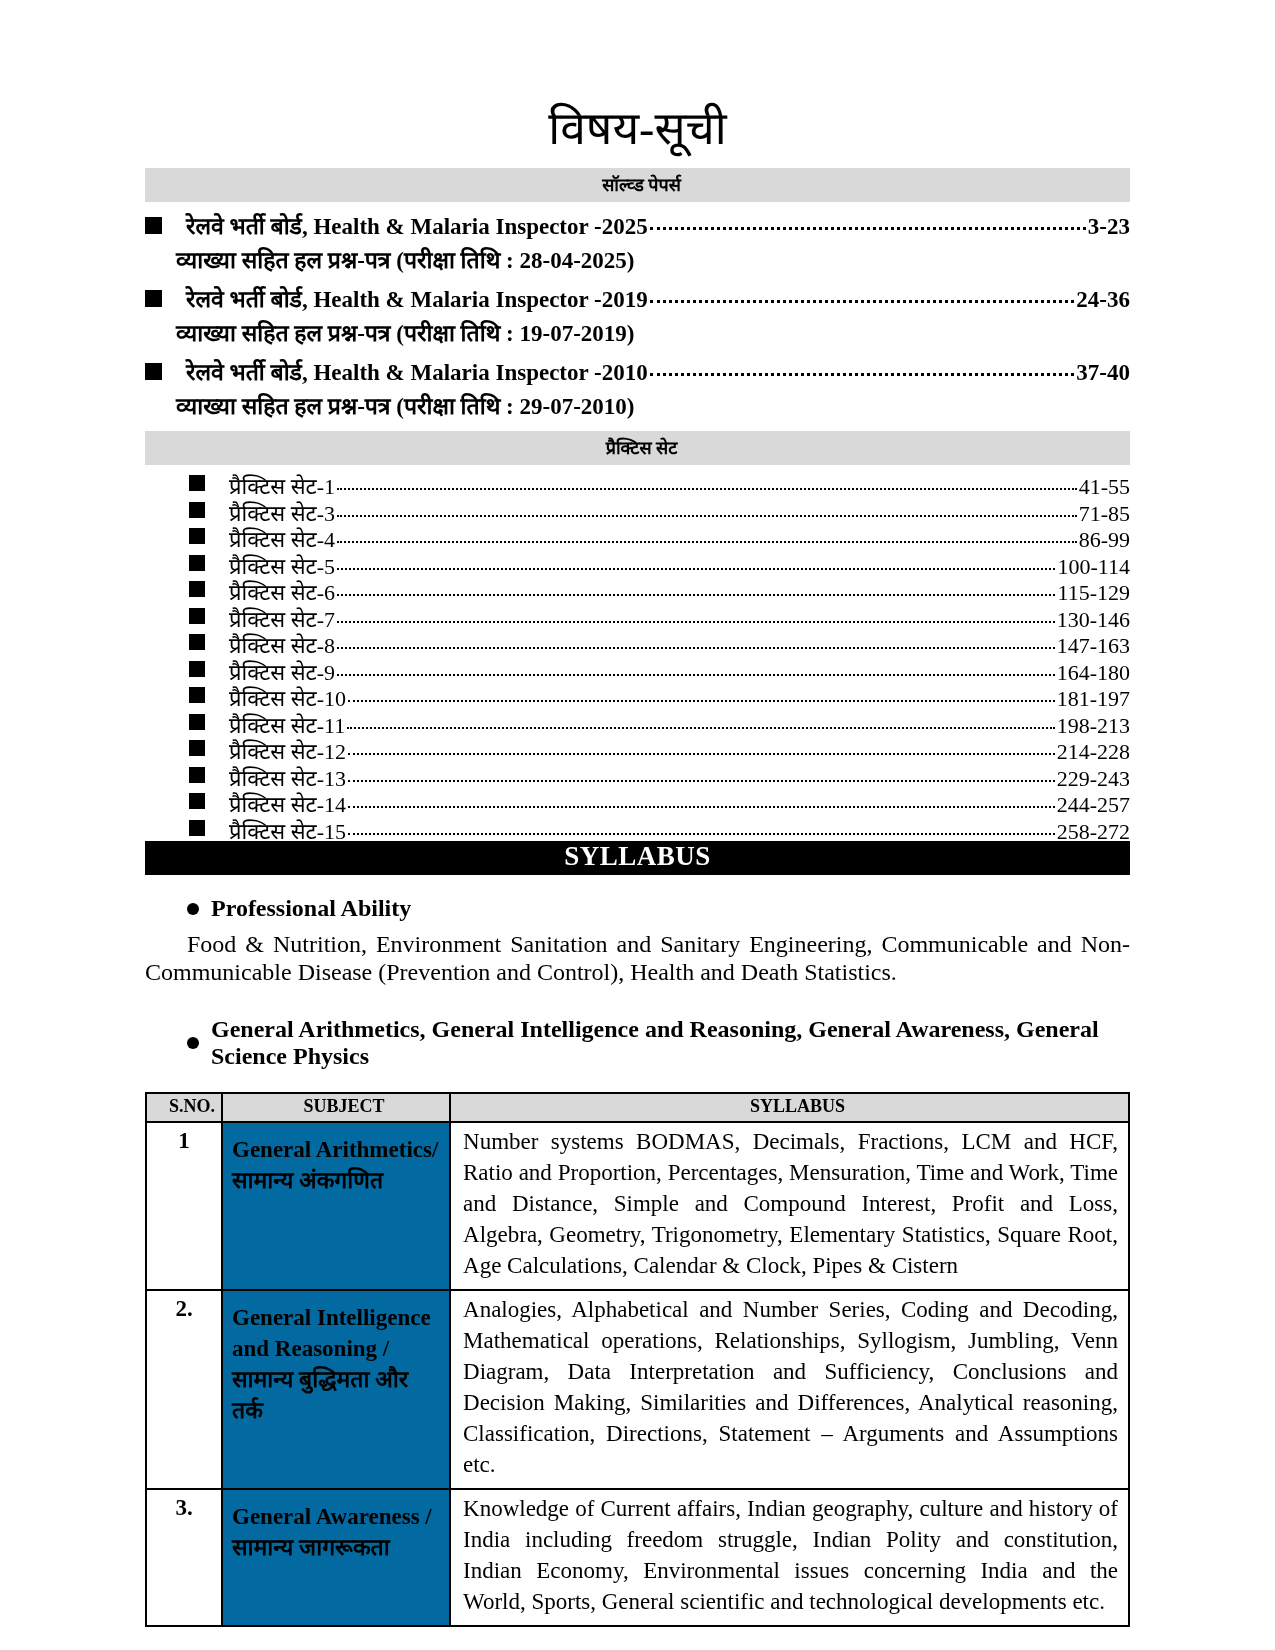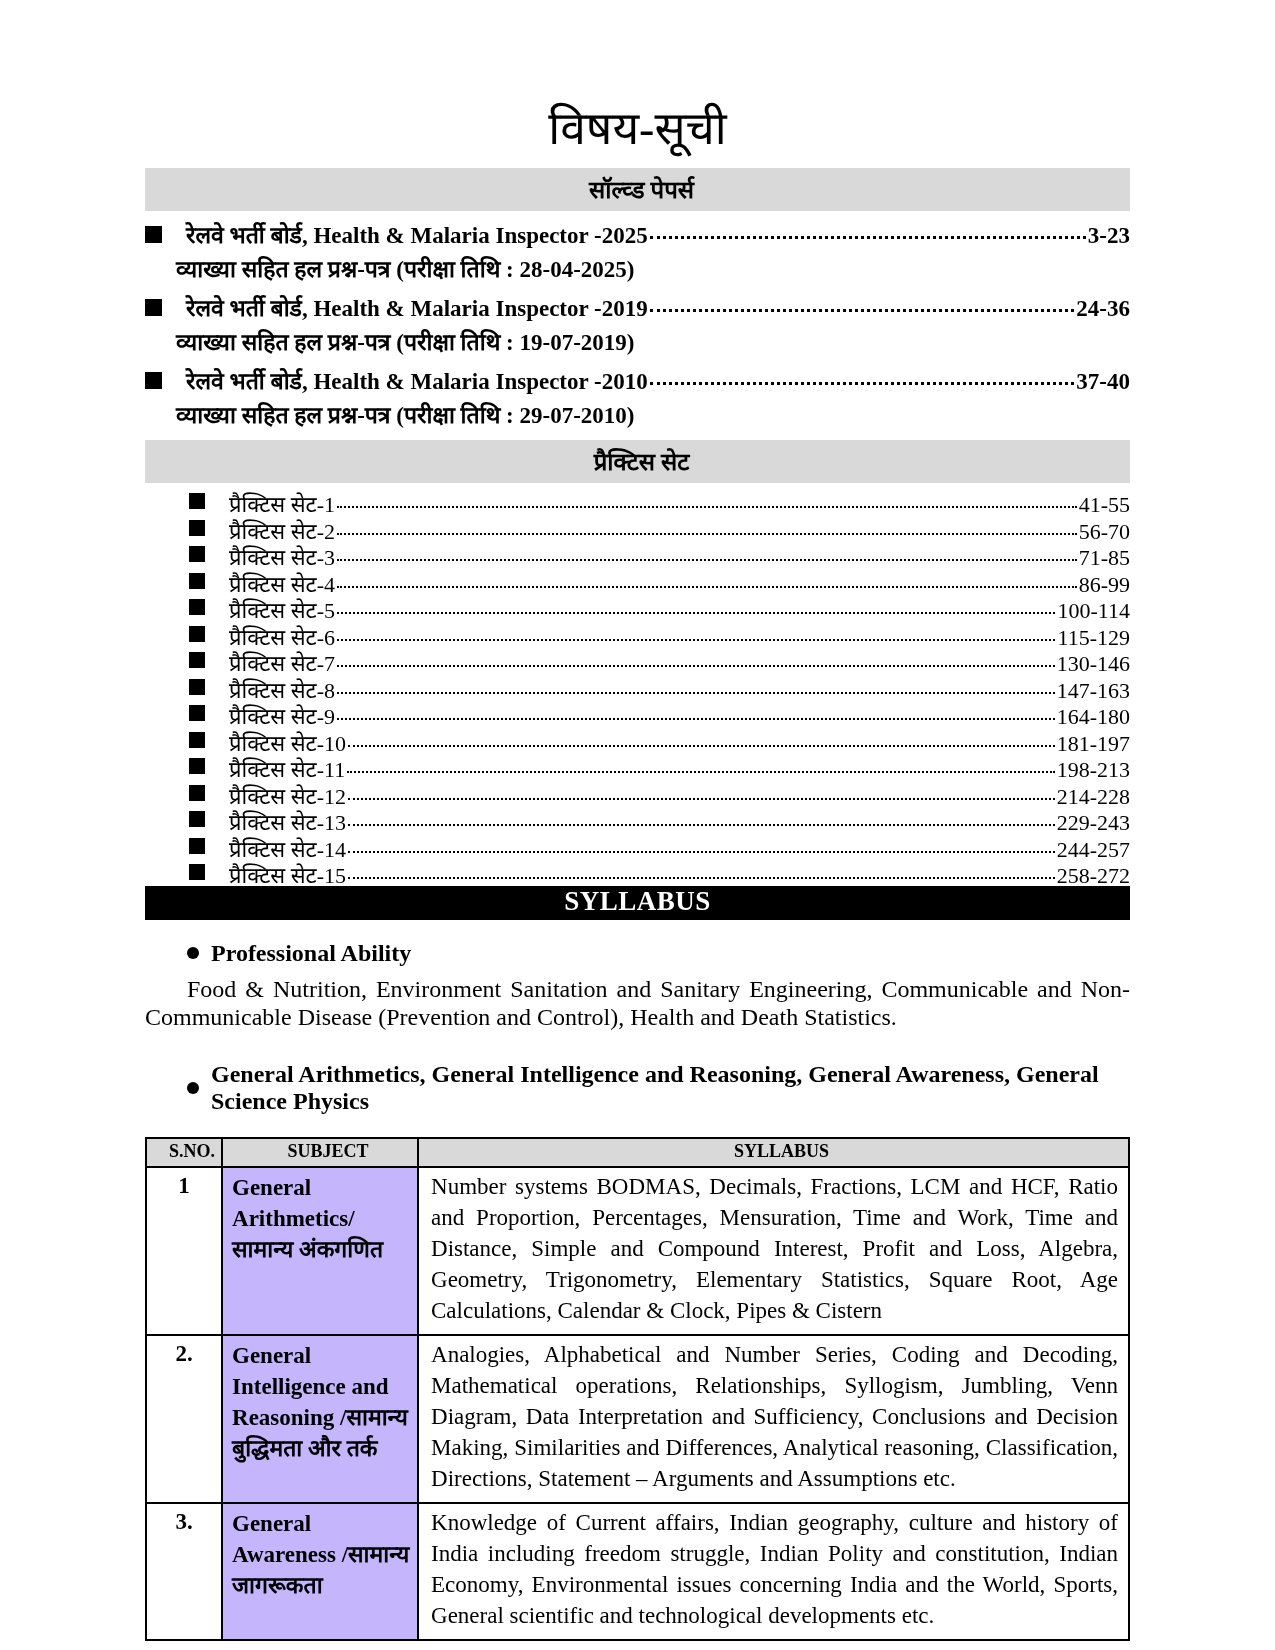--- a/index.html
+++ b/index.html
@@ -13,21 +13,21 @@
   .page { padding: 100px 145px 0 145px; }
 
   .doc-title {
     text-align: center; font-weight: normal;
     font-size: 46px; line-height: 58px;
     margin-bottom: 10px;
   }
 
   .bar-gray {
     background: #d9d9d9; text-align: center; font-weight: bold;
-    font-size: 24px; padding: 4px 0 6px 8px;
+    font-size: 18px; padding: 4px 0 6px 8px;
   }
   .bar-black {
     background: #000; color: #fff; text-align: center; font-weight: bold;
     font-size: 27px; padding: 0 0 3px 0; letter-spacing: 0.5px;
   }
 
   .toc-row { display: flex; align-items: baseline; }
   .sq {
     width: 17px; height: 17px; background: #000;
     flex: none; align-self: center; margin-right: 24px;
@@ -77,22 +77,22 @@
   }
   .syllabus-table th, .syllabus-table td { border: 2px solid #000; }
   .syllabus-table th {
     background: #d9d9d9; font-size: 18px; padding: 2px 6px 4px 22px; margin-left: 16px;
   }
   td.c-sno {
     width: 64px; text-align: center; font-weight: bold; font-size: 23px;
     vertical-align: top; padding-top: 5px;
   }
   td.c-subject {
-    width: 196px; background: #c4b5fd; font-weight: bold; font-size: 23px;
-    vertical-align: top; padding: 4px 6px 6px 9px; line-height: 31px;
+    width: 228px; background: #0369a1; font-weight: bold; font-size: 23px;
+    vertical-align: top; padding: 11px 6px 6px 9px; line-height: 31px;
   }
   td.c-syllabus {
     font-size: 23px; text-align: justify; vertical-align: top;
     padding: 3px 10px 8px 12px; line-height: 31px;
   }
 </style>
 </head>
 <body>
 
 <div class="page">
@@ -138,26 +138,20 @@
 
   <div class="practice">
 
       <div class="toc-row">
         <span class="sq"></span>
         <span class="toc-label">प्रैक्टिस सेट-1</span>
         <span class="leaders"></span>
         <span class="pages">41-55</span>
       </div>
 
-      <div class="toc-row">
-        <span class="sq"></span>
-        <span class="toc-label">प्रैक्टिस सेट-2</span>
-        <span class="leaders"></span>
-        <span class="pages">56-70</span>
-      </div>
 
       <div class="toc-row">
         <span class="sq"></span>
         <span class="toc-label">प्रैक्टिस सेट-3</span>
         <span class="leaders"></span>
         <span class="pages">71-85</span>
       </div>
 
       <div class="toc-row">
         <span class="sq"></span>

